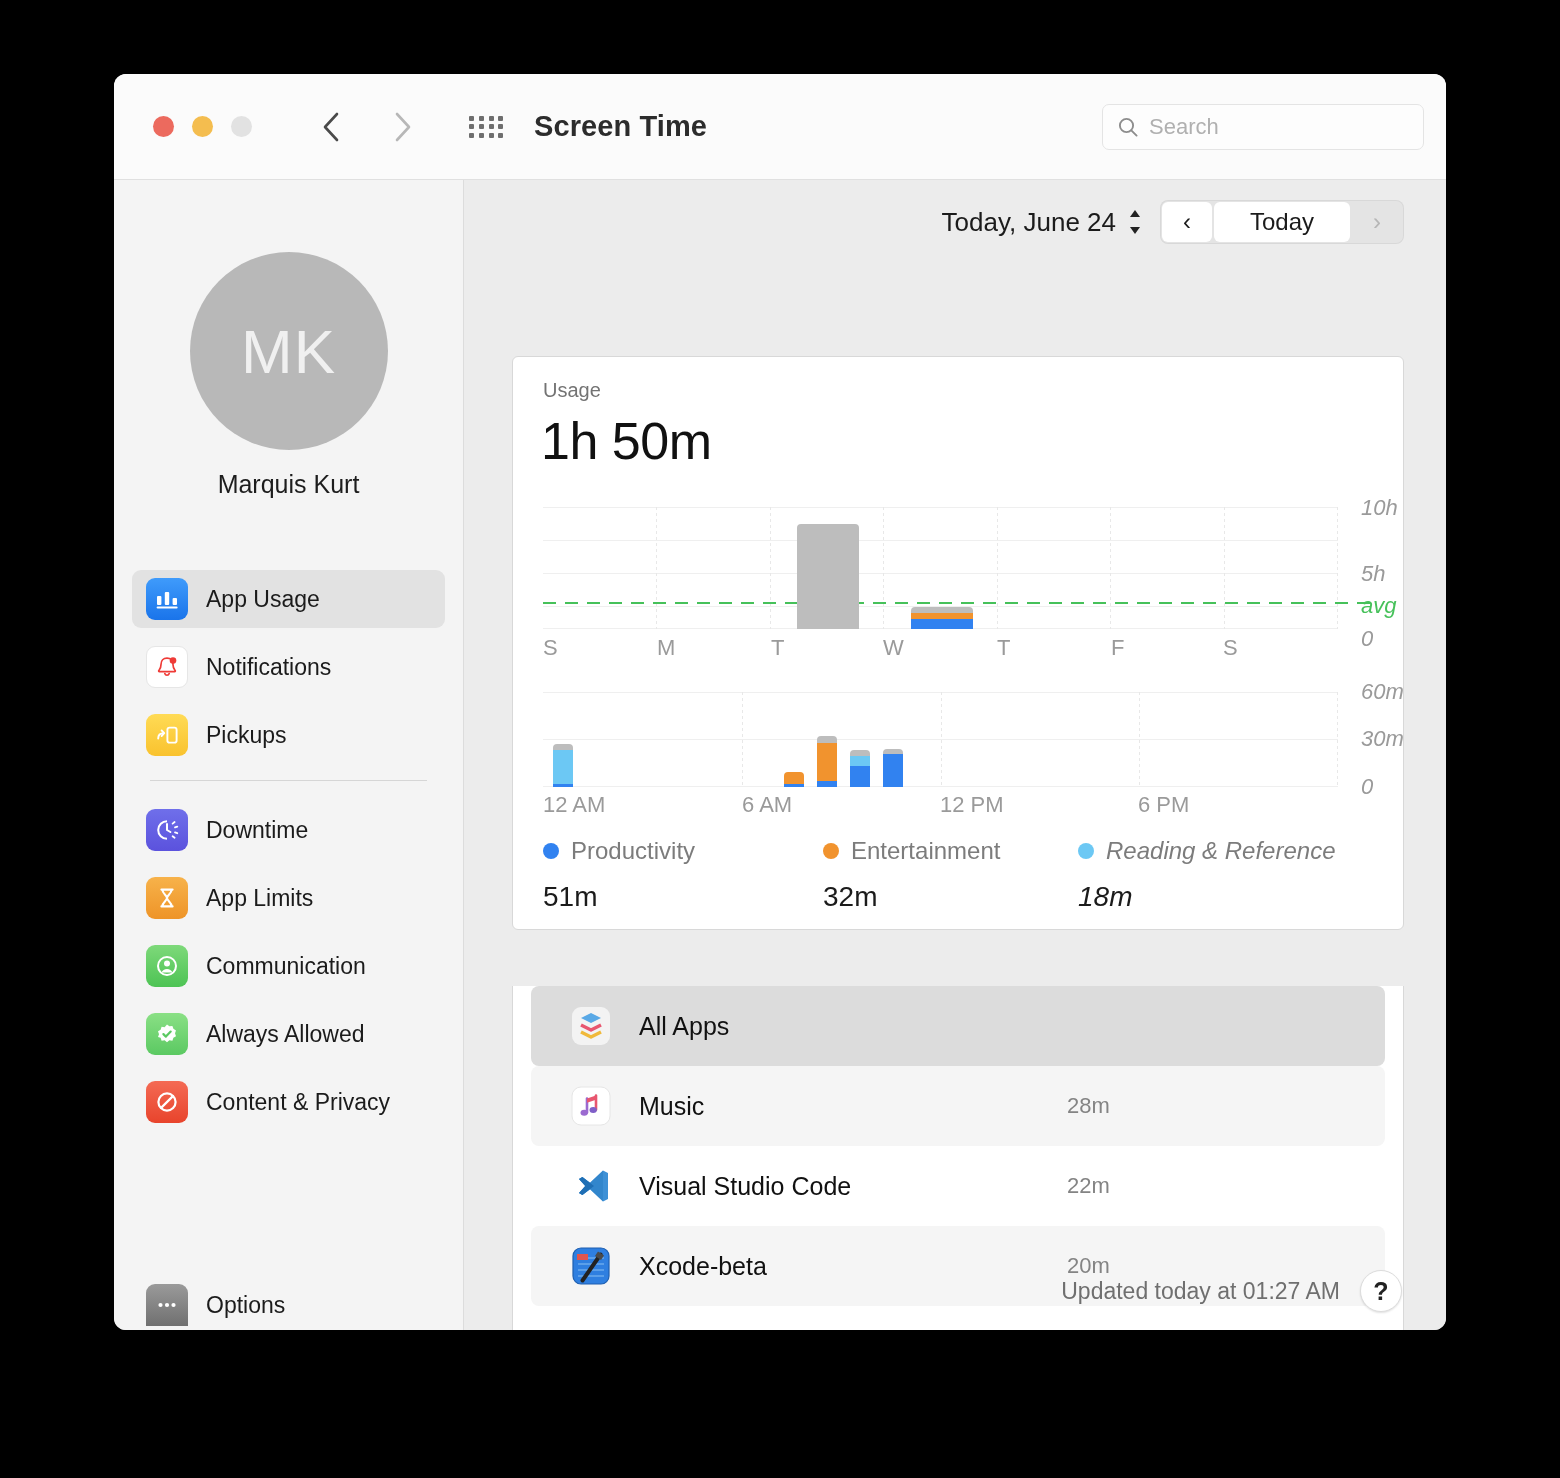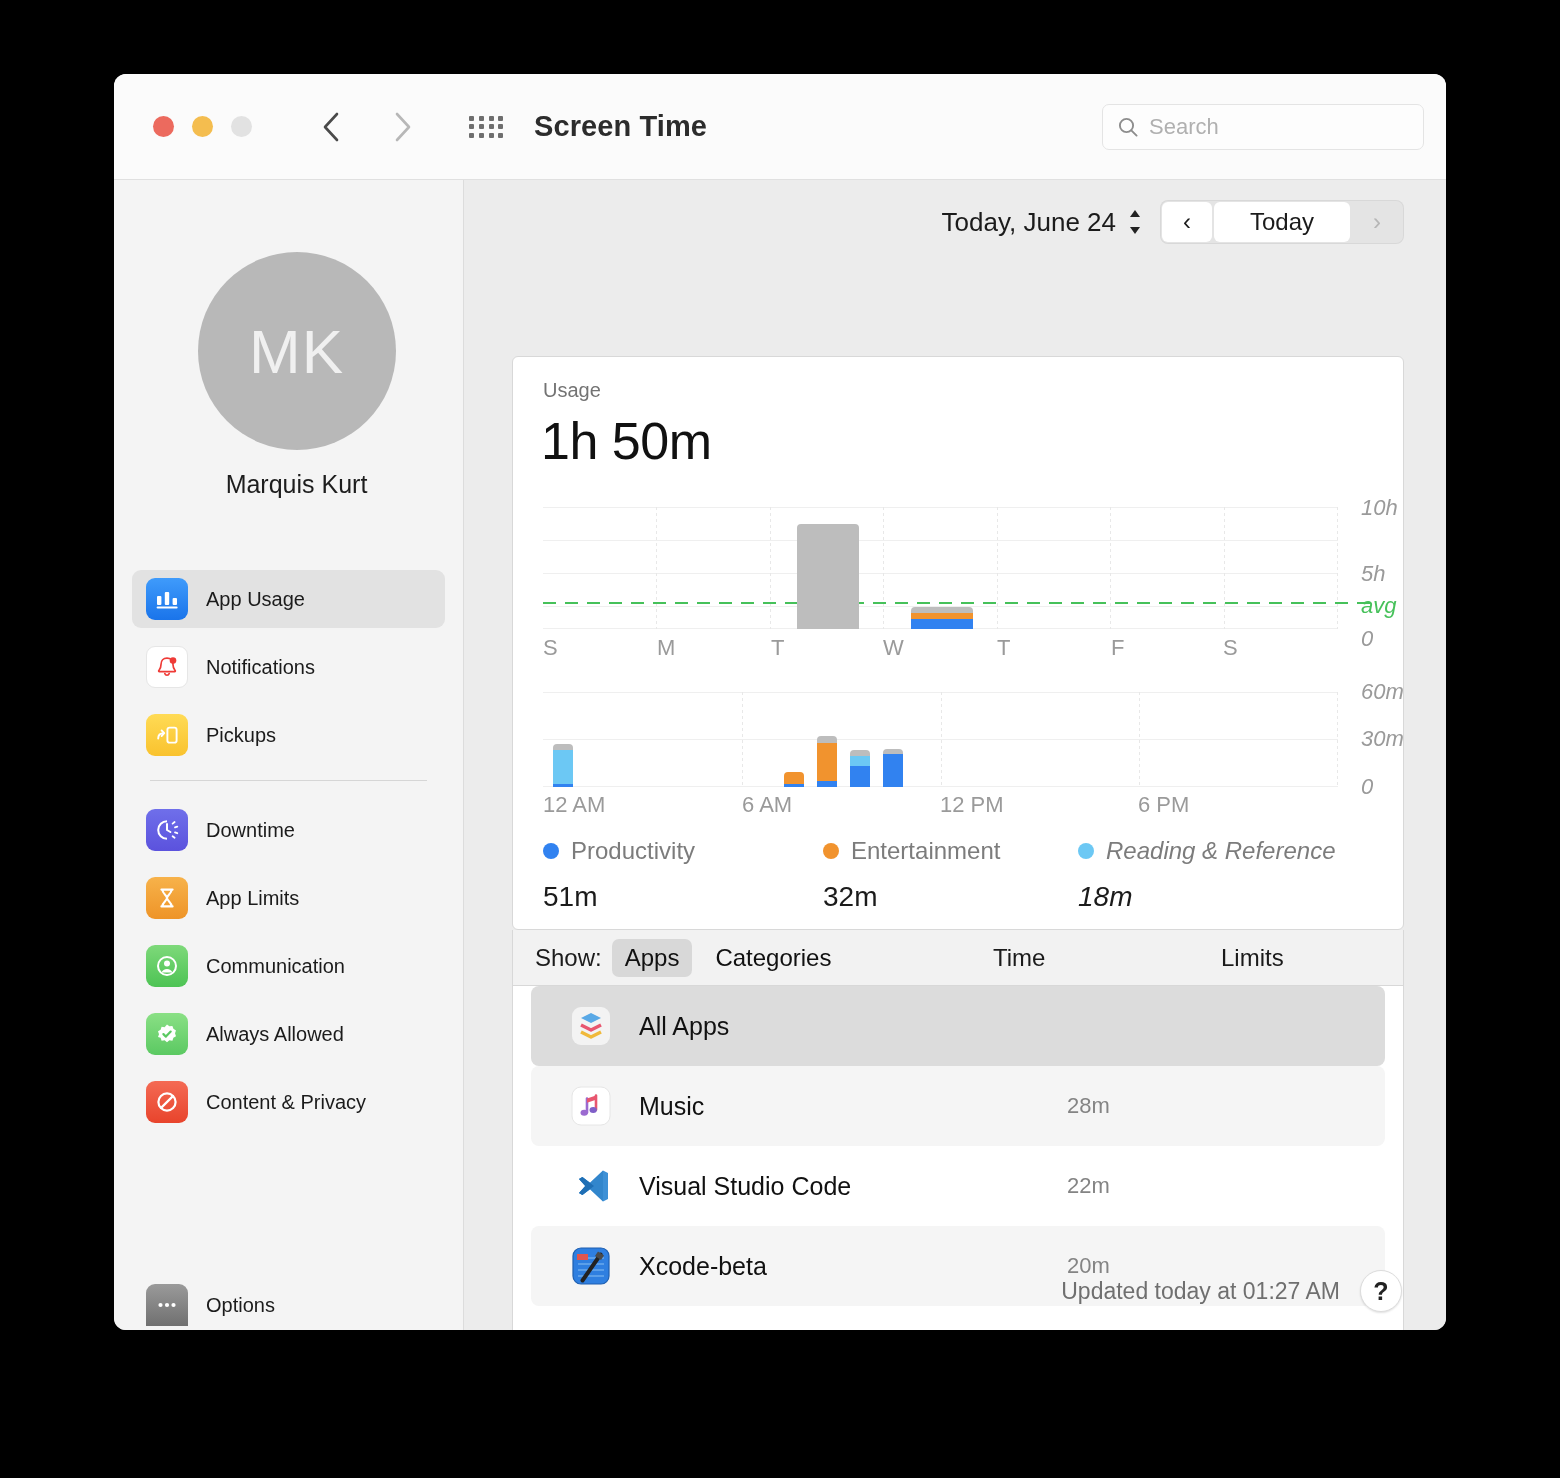--- a/index.html
+++ b/index.html
@@ -66,38 +66,38 @@
   
   .body { position: relative; height: calc(100% - 106px); display: flex; }
   .sidebar {
     width: 350px; background: #f4f4f4;
     border-right: 1px solid #dcdcdc;
     position: relative;
   }
   .content { flex: 1; background: #ececec; position: relative; }
 
   
-  .avatar-wrap { position: absolute; left: 0; top: 72px; width: 100%; text-align: center; margin-left: 8px; }
+  .avatar-wrap { position: absolute; left: 0; top: 72px; width: 100%; text-align: center; }
   .avatar {
     width: 198px; height: 198px; border-radius: 50%;
     background: #b8b8b8; margin: 0 auto;
     display: flex; align-items: center; justify-content: center;
     color: #f0f0f0; font-size: 62px; font-weight: 400; letter-spacing: 1px;
   }
   .uname { margin-top: 20px; font-size: 25px; color: #1d1d1d; }
 
   
   .slist { position: absolute; left: 0; top: 390px; width: 100%; }
   .sitem {
     display: flex; align-items: center; gap: 18px;
     height: 58px; margin: 0 18px 10px 18px; padding: 0 14px;
     border-radius: 9px;
   }
   .sitem.selected { background: #e2e2e2; }
-  .sitem .label { font-size: 20px; color: #1b1b1b; }
+  .sitem .label { font-size: 23px; color: #1b1b1b; }
   .sico { width: 42px; height: 42px; border-radius: 9px; flex: none; position: relative;
           display: flex; align-items: center; justify-content: center; }
 
   .divider { height: 1px; background: #d6d6d6; margin: 16px 36px 20px 36px; }
 
   .options-row { position: absolute; left: 0; bottom: -14px; width: 100%; }
 
   
   .ic-usage { background: linear-gradient(180deg,#3f9bfb,#1a74ea); }
   .ic-notif { background: #ffffff; border: 1px solid #e6e6e6; }
@@ -491,27 +491,20 @@
                   <span class="dot" style="background:#6cc8f4"></span>
                   <span class="leg-name">Reading &amp; Reference</span>
                 </div>
                 <div class="leg-val">18m</div>
               </div>
             </div>
 
           </div>
         </div>
 
-        <div class="showbar">
-          <span class="showlab">Show:</span>
-          <span class="seg2 on">Apps</span>
-          <span class="seg2">Categories</span>
-          <span class="col-time">Time</span>
-          <span class="col-limits">Limits</span>
-        </div>
 
         <div class="applist">
 
           <div class="arow sel">
             <div class="arow-inner">
               <span class="aico">
                 <svg width="44" height="44" viewBox="0 0 44 44">
                   <rect x="3" y="3" width="38" height="38" rx="9" fill="#f3f3f3"></rect>
                   <path d="M22 9l10 5-10 5-10-5z" fill="#5aa9e6"></path>
                   <path d="M12 21l10 5 10-5" fill="none" stroke="#e8566f" stroke-width="3.4" stroke-linejoin="round"></path>

